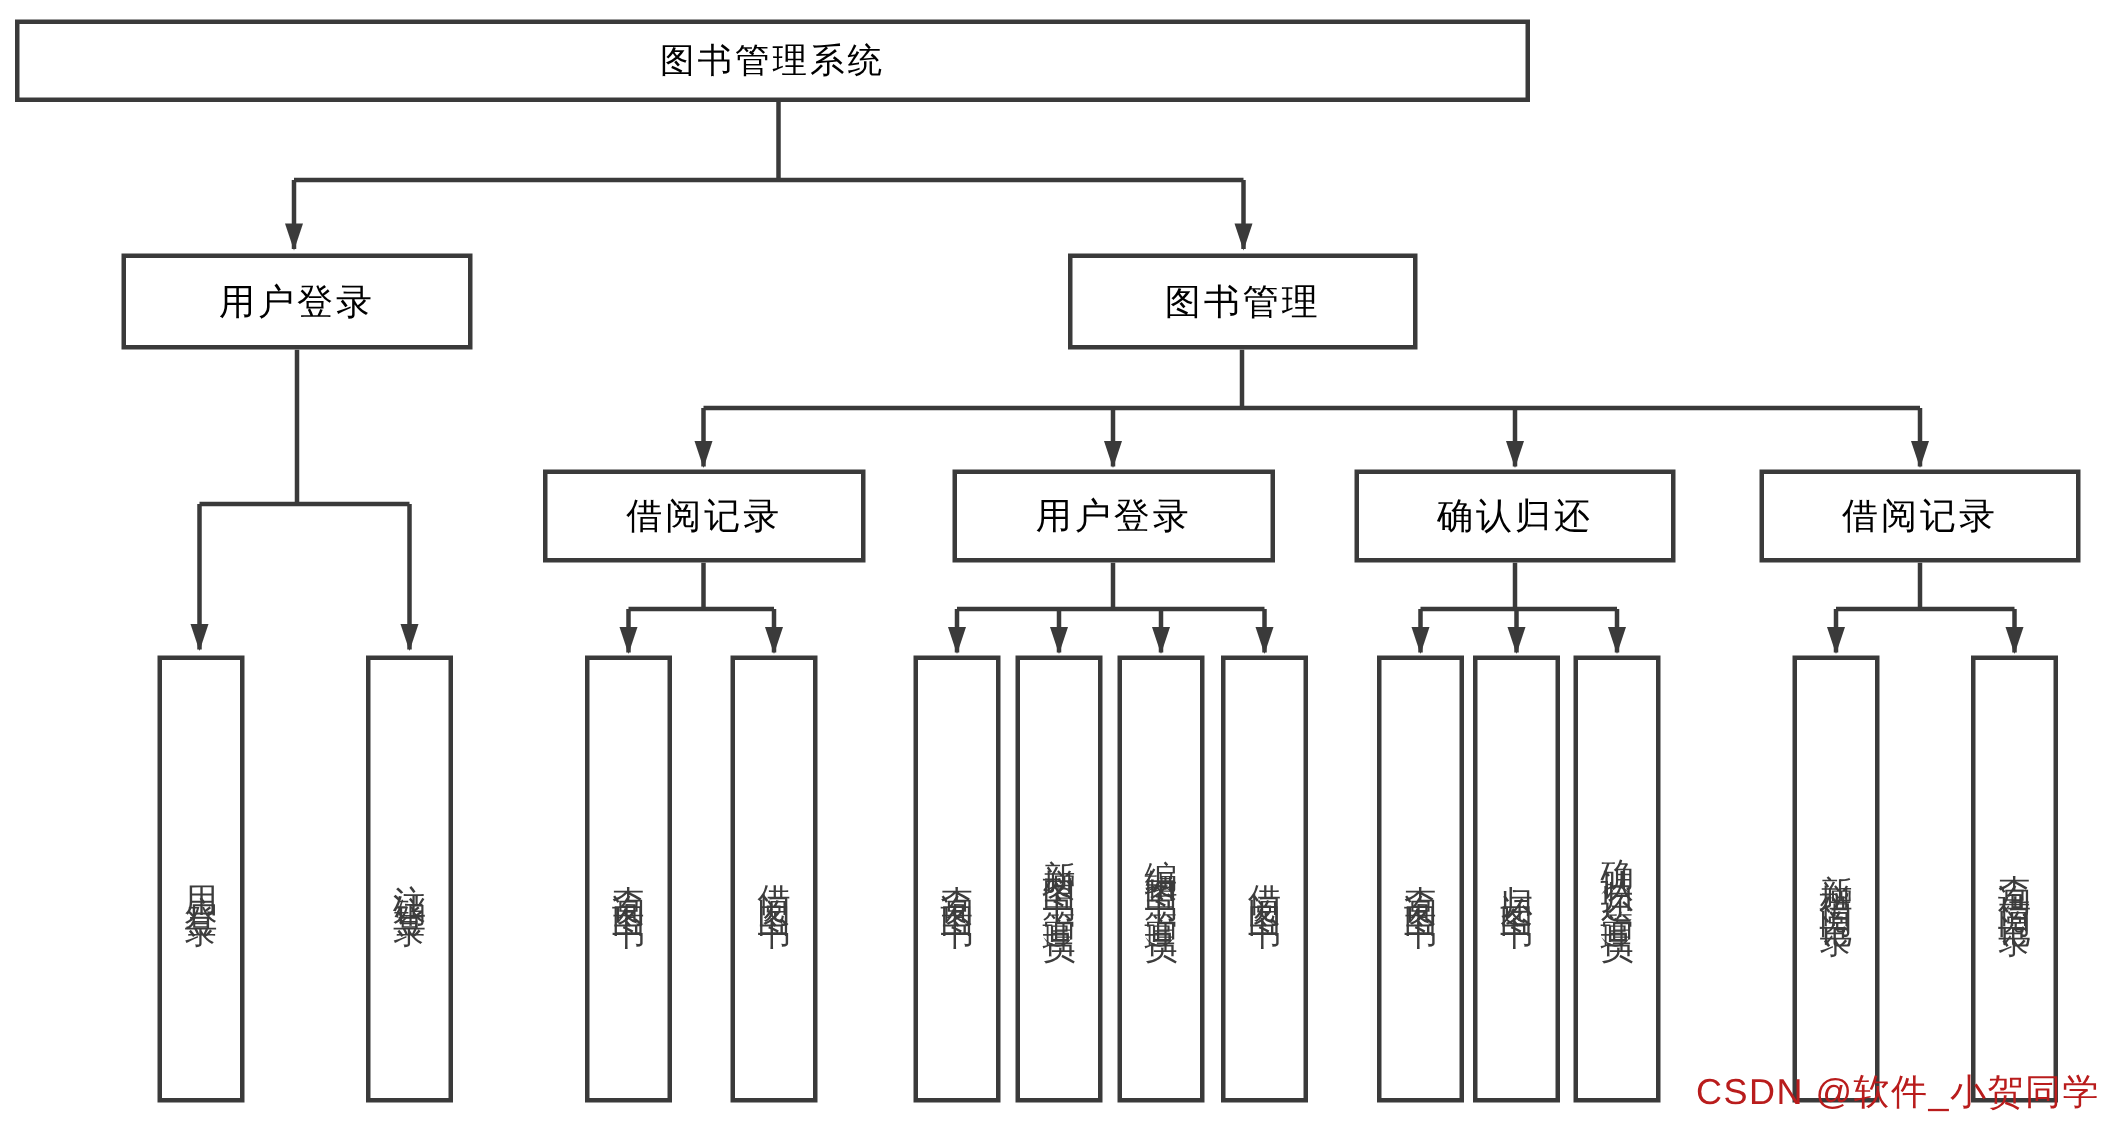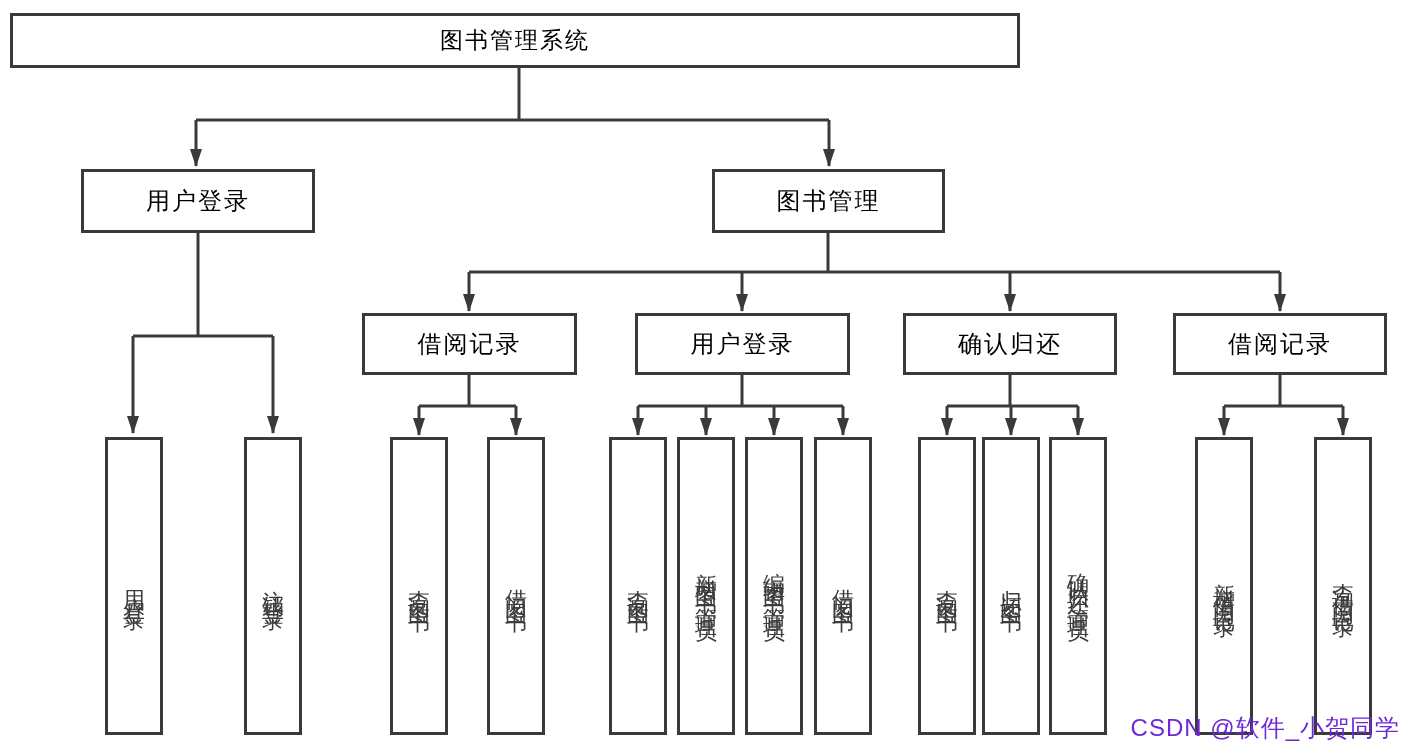--- a/index.html
+++ b/index.html
@@ -37,21 +37,21 @@
     font-size:22px;
     letter-spacing:7px;
     line-height:1;
     color:#3c3c3c;
     white-space:nowrap;
   }
   .watermark{
     position:absolute;
     right:5px;top:712px;
     font-size:24px;
-    color:#6d28d9;
+    color:#b91c1c;
     letter-spacing:1px;
     white-space:nowrap;
   }
 </style>
 </head>
 <body>
 
 <div class="stage">
 
   <svg class="connectors" width="1405" height="747" viewBox="0 0 1405 747" aria-hidden="true">

